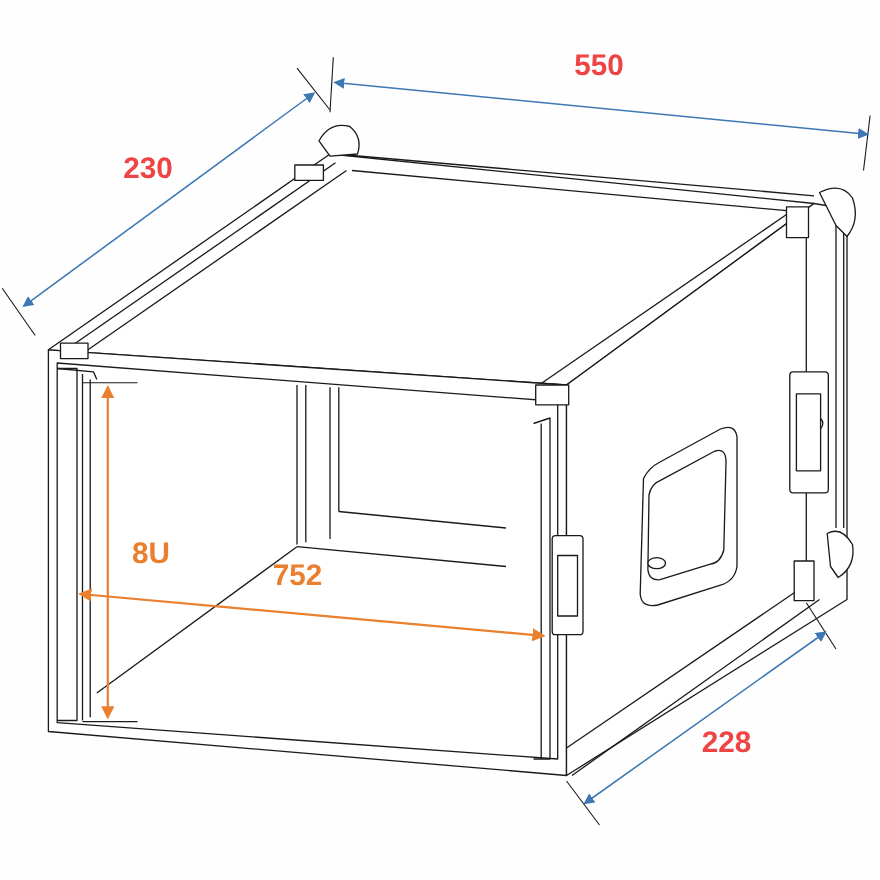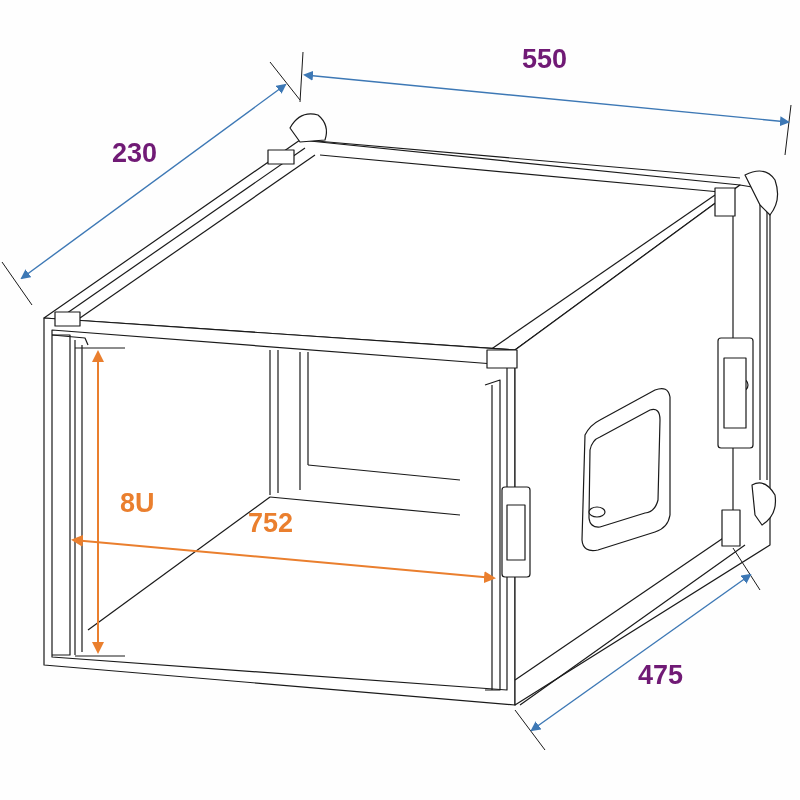--- a/index.html
+++ b/index.html
@@ -1,19 +1,19 @@
 <!DOCTYPE html>
 <html><head>
 <meta charset="utf-8">
 <style>
   html, body { margin:0; padding:0; background:#fefefe; }
   #stage { position:relative; width:800px; height:800px; overflow:hidden; background:#fefefe; }
   svg { position:absolute; left:0; top:0; }
   .lbl { position:absolute; font-family:"Liberation Sans", sans-serif; font-weight:bold; font-size:27px; line-height:1; white-space:nowrap; }
-  .blue { color:#701a75; }
+  .blue { color:#ef4444; }
   .orange { color:#ea7f2e; }
 </style>
 </head>
 <body>
 
 <div id="stage">
   <svg width="800" height="800" viewBox="0 0 800 800">
     <defs>
       <marker id="ab" markerWidth="10" markerHeight="10" refX="8" refY="5" orient="auto-start-reverse" markerUnits="userSpaceOnUse">
         <path d="M0,0 L10,5 L0,10 z" fill="#3d78b5"></path>
@@ -109,16 +109,16 @@
       <line x1="305" y1="75" x2="788" y2="122" stroke="#3d78b5" marker-start="url(#ab)" marker-end="url(#ab)"></line>
       <line x1="22" y1="278" x2="285" y2="85" stroke="#3d78b5" marker-start="url(#ab)" marker-end="url(#ab)"></line>
       <line x1="532" y1="730" x2="750" y2="575" stroke="#3d78b5" marker-start="url(#ab)" marker-end="url(#ab)"></line>
       <line x1="73" y1="540" x2="494" y2="578" stroke="#ea7f2e" stroke-width="2" marker-start="url(#ao)" marker-end="url(#ao)"></line>
       <line x1="98" y1="352" x2="98" y2="652" stroke="#ea7f2e" stroke-width="2" marker-start="url(#ao)" marker-end="url(#ao)"></line>
     </g>
   </svg>
 
   <div class="lbl blue" style="left:522px; top:46px;">550</div>
   <div class="lbl blue" style="left:112px; top:140px;">230</div>
-  <div class="lbl blue" style="left:638px; top:662px;">475</div>
+  <div class="lbl blue" style="left:638px; top:662px;">228</div>
   <div class="lbl orange" style="left:248px; top:510px;">752</div>
   <div class="lbl orange" style="left:120px; top:490px;text-align:right;">8U</div>
 </div>
 
 </body></html>

